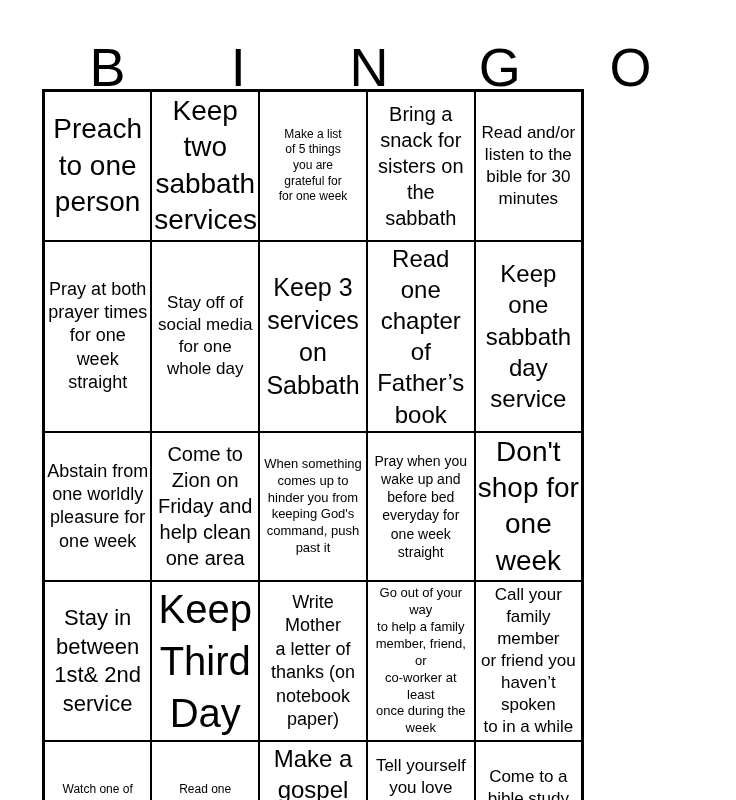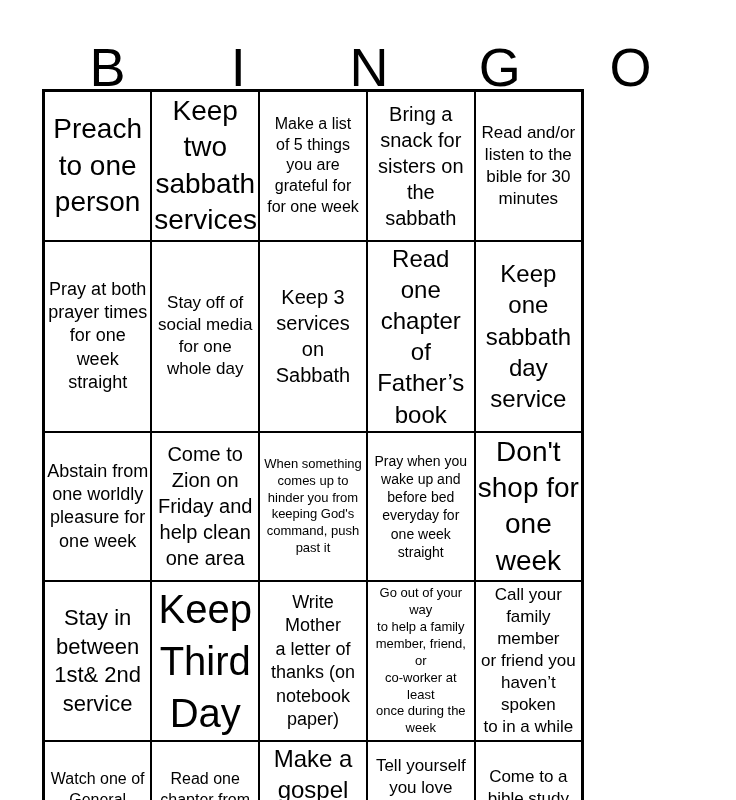--- a/index.html
+++ b/index.html
@@ -48,28 +48,28 @@
     vertical-align: middle;
     white-space: pre-line;
     padding: 1px 2px;
     overflow: hidden;
     line-height: 1.3;
     background: #ffffff;
     cursor: pointer;
   }
   .sz-32 { font-size: 40px; line-height: 1.28; }
   .sz-28 { font-size: 28px; line-height: 1.32; }
-  .sz-25 { font-size: 20px; line-height: 1.25; margin-top: 31px; }
+  .sz-25 { font-size: 25px; line-height: 1.25; margin-top: 31px; }
   .sz-24 { font-size: 24px; line-height: 1.28; }
   .sz-22 { font-size: 22px; line-height: 1.35; }
   .sz-20 { font-size: 20px; line-height: 1.32; border-radius: 6px; }
   .sz-19 { font-size: 17px; line-height: 1.32; }
   .sz-18 { font-size: 18px; line-height: 1.35; margin-top: 8px; }
   .sz-17 { font-size: 17px; line-height: 1.35; }
-  .sz-16 { font-size: 16px; line-height: 1.35; }
+  .sz-16 { font-size: 12px; line-height: 1.35; }
   .sz-14 { font-size: 14px; line-height: 1.4; margin-left: 48px; }
   .sz-13 { font-size: 13px; line-height: 1.45; }
 </style>
 </head>
 <body>
 
 <div class="page">
 
   <div class="title-row">
     <div class="title-letter">B</div>

